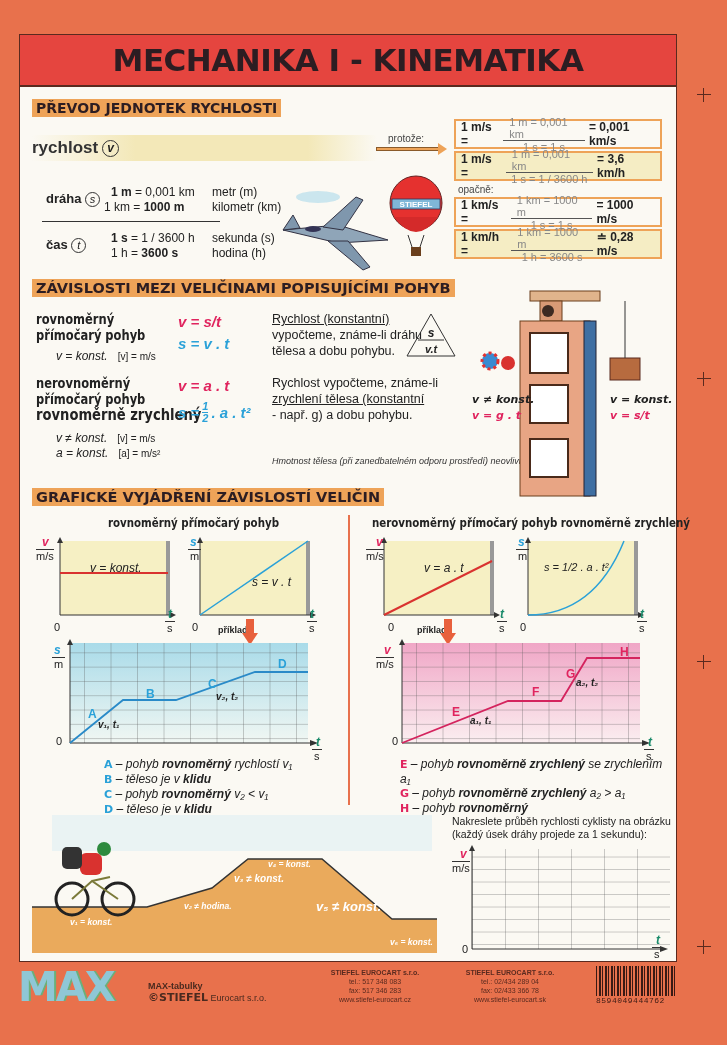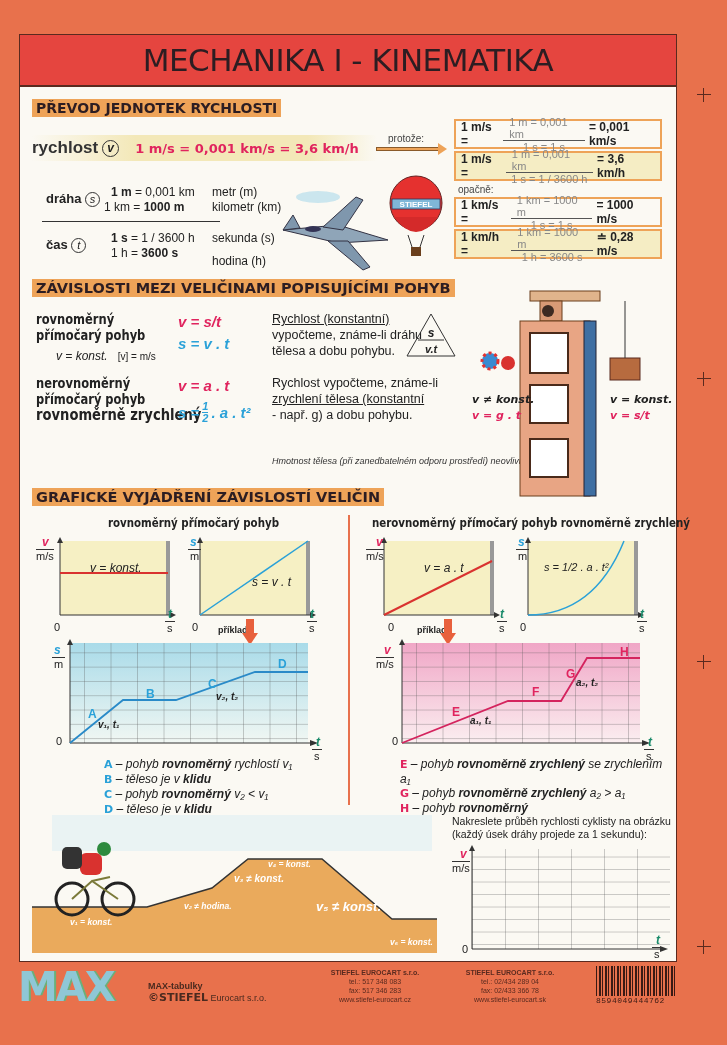--- a/index.html
+++ b/index.html
@@ -1,20 +1,20 @@
 <!DOCTYPE html>
 <html><head>
 <meta charset="utf-8">
 <style>
 *{box-sizing:border-box;margin:0;padding:0}
 body{width:727px;height:1045px;background:#e8714c;font-family:"Liberation Sans",sans-serif;position:relative;overflow:hidden;color:#222}
 .abs{position:absolute}
 .sheet{position:absolute;left:19px;top:34px;width:658px;height:928px;background:#fbf9f3;border:1px solid #5a2a1f}
 .titlebar{position:absolute;left:0;top:0;width:100%;height:52px;background:#e5453f;border-bottom:2px solid #5a2a1f;display:flex;align-items:center;justify-content:center}
-.titlebar span{font-family:"DejaVu Sans",sans-serif;font-weight:400;font-size:31px;color:#2c1d22;letter-spacing:-0.5px}
+.titlebar span{font-family:"DejaVu Sans",sans-serif;font-weight:700;font-size:31px;color:#2c1d22;letter-spacing:-0.5px}
 .sec{position:absolute;background:#eea358;font-family:"DejaVu Sans",sans-serif;font-weight:900;color:#2c1d22;padding:1px 4px;white-space:nowrap}
 .b{font-weight:bold}
 .red{color:#e0245e}
 .blue{color:#2aa1d8}
 .i{font-style:italic}
 .crosshair{position:absolute;width:14px;height:14px}
 .crosshair:before{content:"";position:absolute;left:6px;top:0;width:1px;height:14px;background:#5a2a1f}
 .crosshair:after{content:"";position:absolute;left:0;top:6px;width:14px;height:1px;background:#5a2a1f}
 .box{position:absolute;border:2px solid #eea358;display:flex;align-items:center;padding:12px 5px;font-size:12px}
 .frac{display:inline-flex;flex-direction:column;align-items:center;margin:0 4px;color:#888;font-size:11px;line-height:12px}
@@ -36,40 +36,39 @@
 <div class="sheet">
   <div class="titlebar">
     <span>MECHANIKA I - KINEMATIKA</span>
   </div>
 
   <div class="sec" style="left:12px;top:64px;font-size:14px">PŘEVOD JEDNOTEK RYCHLOSTI</div>
 
   <div class="abs" style="left:12px;top:100px;width:345px;height:26px;background:linear-gradient(90deg,#fbf9f3,#f3e8b8 30%,#f3e8b8 80%,#fbf9f3);display:flex;align-items:center">
     <span style="font-size:17px;font-weight:bold;color:#333">rychlost</span>
     <span style="display:inline-flex;width:17px;height:17px;border:1.5px solid #333;border-radius:50%;align-items:center;justify-content:center;margin-left:4px;font-style:italic;font-weight:bold;font-size:12px">v</span>
-    <span class="red" style="font-family:'DejaVu Sans',sans-serif;font-weight:bold;font-size:13px;margin-left:16px">1 m/s = 0,001 km/s = 3,6 km/h</span>
   </div>
   <div class="abs small" style="left:368px;top:98px;font-size:10px;color:#444">protože:</div>
   <div class="abs" style="left:356px;top:112px;width:64px;height:4px;background:#eea358;border:1px solid #8a5a2a"></div>
   <div class="abs" style="left:418px;top:108px;width:0;height:0;border-left:9px solid #eea358;border-top:6px solid transparent;border-bottom:6px solid transparent"></div>
 
   <div class="abs" style="left:26px;top:150px;width:250px;font-size:12px;line-height:15px">
     <div class="abs b" style="left:0;top:6px;font-size:13px"><span>dráha</span> <span style="display:inline-block;width:15px;height:15px;border:1px solid #333;border-radius:50%;text-align:center;font-style:italic;font-weight:normal;font-size:11px;line-height:13px">s</span></div>
     <div class="abs" style="left:65px;top:0;white-space:nowrap"><b>1 m</b><span> = 0,001 km</span></div>
     <div class="abs" style="left:58px;top:15px;white-space:nowrap"><span>1 km = </span><b>1000 m</b></div>
     <div class="abs" style="left:166px;top:0">metr (m)</div>
     <div class="abs" style="left:166px;top:15px">kilometr (km)</div>
   </div>
   <div class="abs" style="left:22px;top:186px;width:178px;height:1px;background:#333"></div>
   <div class="abs" style="left:26px;top:196px;width:250px;font-size:12px;line-height:15px">
     <div class="abs b" style="left:0;top:6px;font-size:13px"><span>čas</span> <span style="display:inline-block;width:15px;height:15px;border:1px solid #333;border-radius:50%;text-align:center;font-style:italic;font-weight:normal;font-size:11px;line-height:13px">t</span></div>
     <div class="abs" style="left:65px;top:0;white-space:nowrap"><b>1 s</b><span> = 1 / 3600 h</span></div>
     <div class="abs" style="left:65px;top:15px;white-space:nowrap"><span>1 h = </span><b>3600 s</b></div>
     <div class="abs" style="left:166px;top:0">sekunda (s)</div>
-    <div class="abs" style="left:166px;top:23px">hodina (h)</div>
+    <div class="abs" style="left:166px;top:15px">hodina (h)</div>
   </div>
 
   <svg class="abs" style="left:258px;top:150px" width="120" height="90" viewBox="0 0 120 90">
     <ellipse cx="40" cy="12" rx="22" ry="6" fill="#bfe1ec" opacity=".8"></ellipse>
     <polygon points="5,45 60,40 110,55 60,58" fill="#8fa5b8" stroke="#334" stroke-width="1"></polygon>
     <polygon points="45,42 78,12 85,15 65,45" fill="#7f97ad" stroke="#334"></polygon>
     <polygon points="50,56 85,85 92,82 70,56" fill="#7f97ad" stroke="#334"></polygon>
     <polygon points="5,45 15,30 22,43" fill="#7f97ad" stroke="#334"></polygon>
     <ellipse cx="35" cy="44" rx="8" ry="3" fill="#335"></ellipse>
   </svg>
@@ -139,20 +138,24 @@
       <text x="25" y="40" font-size="11" font-weight="bold" font-style="italic" text-anchor="middle" fill="#222" font-family="Liberation Sans,sans-serif">v.t</text>
     </svg>
   </div>
 
   <div class="abs" style="left:16px;top:340px;width:440px;height:90px">
     <div class="abs b" style="left:0;top:0;font-size:14px;font-family:'DejaVu Sans',sans-serif;line-height:16px;transform:scaleX(.82);transform-origin:left">
         <div>nerovnoměrný</div>
         <div>přímočarý pohyb</div>
         <div style="font-size:16px">rovnoměrně zrychlený</div>
       </div>
+    <div class="abs small" style="left:20px;top:56px;white-space:nowrap;line-height:15px">
+      <div><i>v ≠ konst.</i>&nbsp;&nbsp;&nbsp;<span style="font-size:10px">[v] = m/s</span></div>
+      <div><i>a = konst.</i>&nbsp;&nbsp;&nbsp;<span style="font-size:10px">[a] = m/s²</span></div>
+    </div>
     <div class="abs red b i" style="left:142px;top:2px;font-size:15px">v = a . t</div>
     <div class="abs blue b i" style="left:142px;top:26px;font-size:15px;white-space:nowrap;display:flex;align-items:center">
       <span>s = </span>
       <span style="display:inline-flex;flex-direction:column;font-size:11px;line-height:11px;margin:0 3px;align-items:center">
           <span style="border-bottom:1px solid #2aa1d8">1</span>
           <span>2</span>
         </span>
       <span>. a . t²</span>
     </div>
     <div class="abs" style="left:236px;top:0;line-height:16px;font-size:12.5px">

